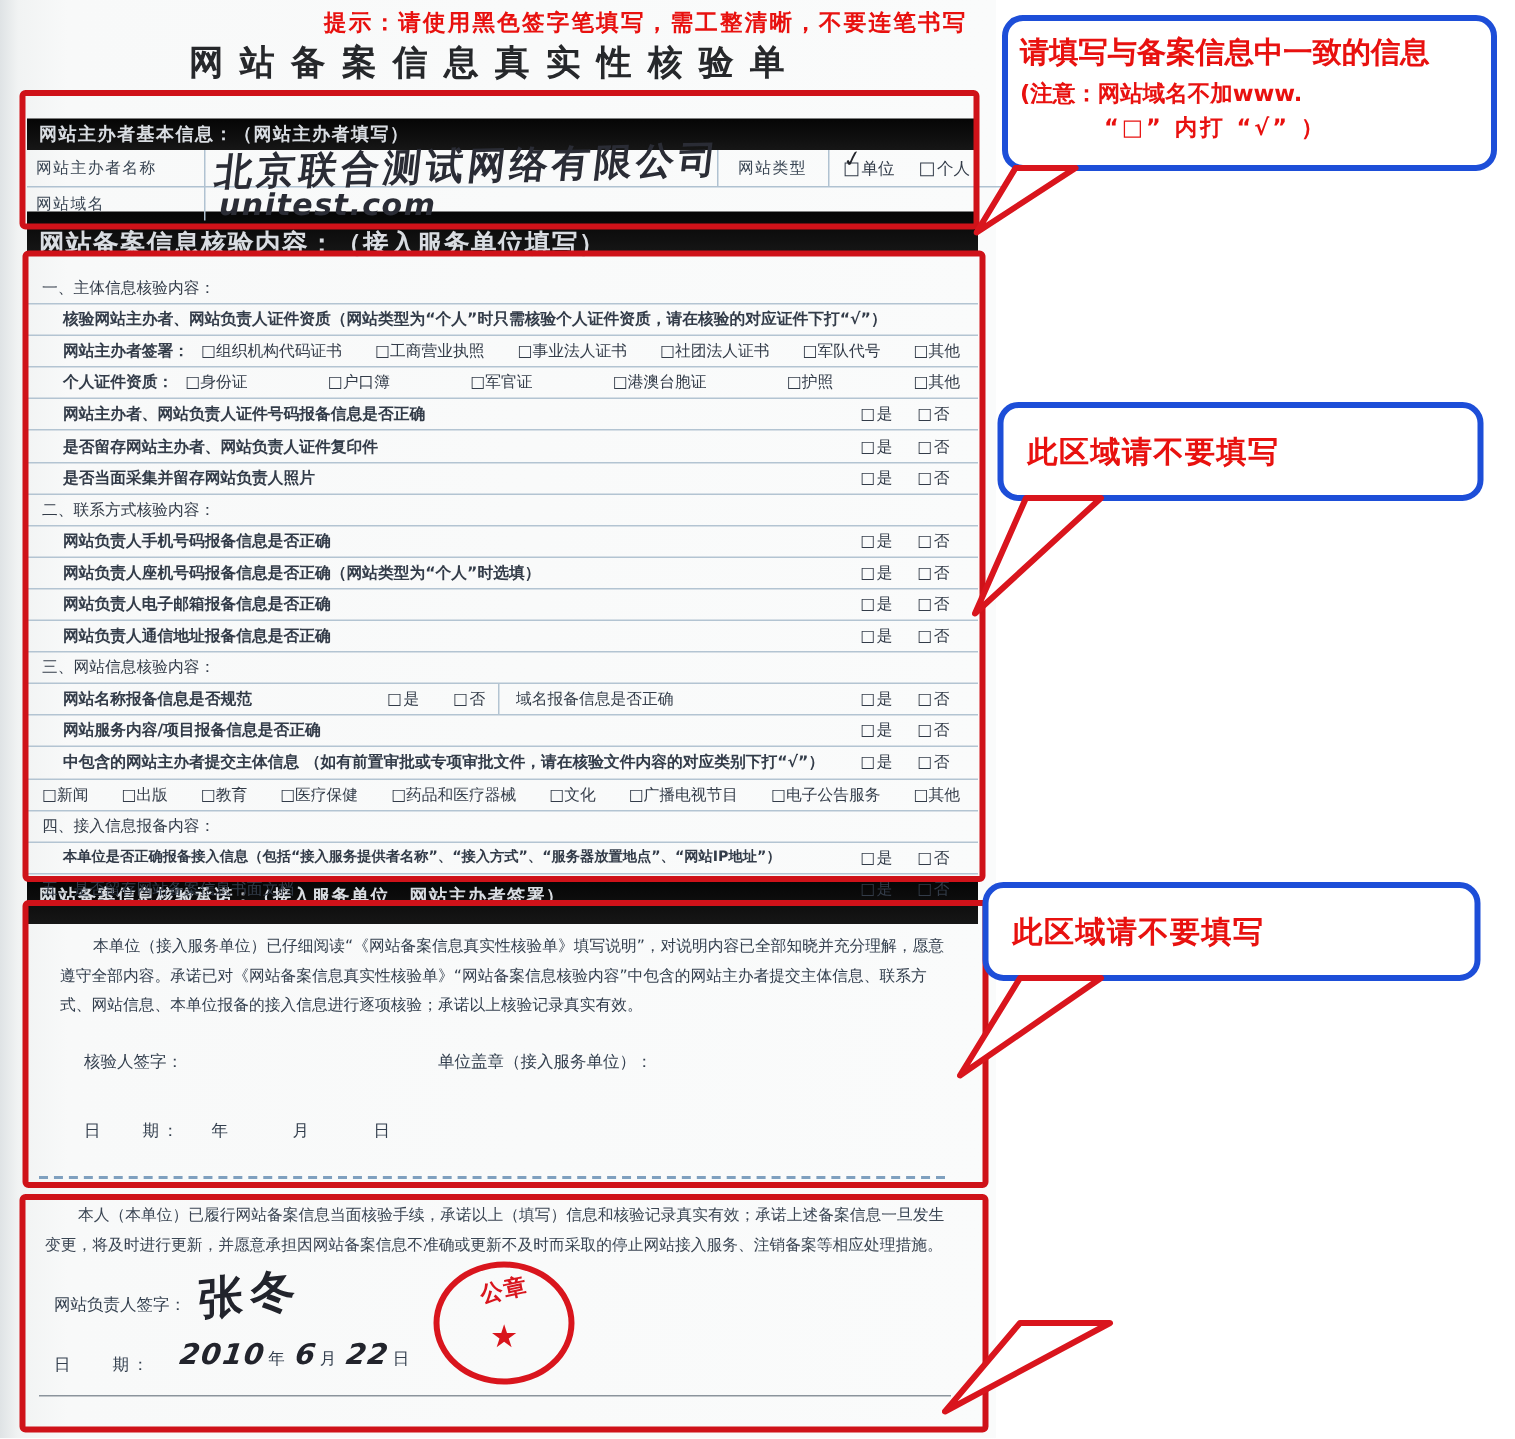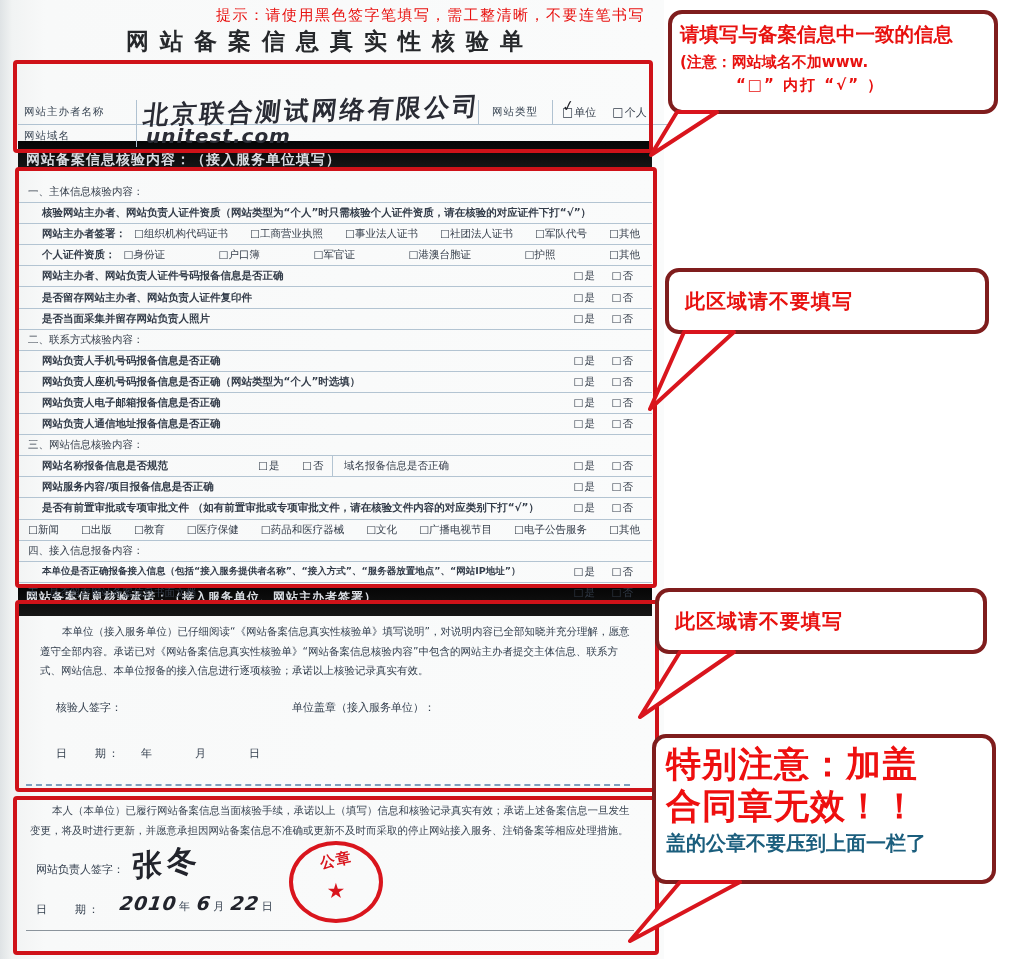--- a/index.html
+++ b/index.html
@@ -1,29 +1,29 @@
 <!DOCTYPE html>
 <html><head>
 <meta charset="utf-8">
 <style>
   html,body{margin:0;padding:0;background:#ffffff;}
   .stage{position:relative;width:1010px;height:959px;background:#ffffff;overflow:hidden;
          font-family:"DejaVu Sans","Liberation Sans",sans-serif;}
   .paper{position:absolute;left:0;top:0;width:664px;height:959px;
          background:linear-gradient(90deg,#dfe3e5 0px,#f1f3f3 12px,#f8f9f9 45px,#fafbfb 100%);}
 
-  .hint{position:absolute;left:216px;top:6px;font-size:15px;font-weight:normal;color:#e8110f;letter-spacing:1.5px;z-index:2;}
+  .hint{position:absolute;left:216px;top:6px;font-size:15px;font-weight:bold;color:#e8110f;letter-spacing:1.5px;z-index:2;}
   .title{position:absolute;left:90px;top:26px;width:480px;text-align:center;
          font-family:"DejaVu Serif","Liberation Serif",serif;
          font-size:23px;font-weight:bold;color:#26282b;letter-spacing:11px;z-index:2;}
 
   .band{position:absolute;background:linear-gradient(180deg,#050505,#161616);color:#d9dde2;
         font-weight:bold;box-sizing:border-box;letter-spacing:1px;z-index:1;}
   #band1{left:18px;top:79px;width:632px;height:21px;font-size:12px;line-height:21px;padding-left:8px;}
-  #band2{left:18px;top:141px;width:634px;height:28px;font-size:14px;padding:10px 0 0 8px;}
+  #band2{left:18px;top:141px;width:634px;height:28px;font-size:17px;padding:10px 0 0 8px;}
   #band3{left:18px;top:586px;width:634px;height:30px;font-size:12px;padding:3px 0 0 8px;}
 
   .rbox{position:absolute;box-sizing:border-box;border:4px solid #cf1219;border-radius:4px;
         pointer-events:none;z-index:5;}
   #rbox1{left:13px;top:60px;width:640px;height:93px;}
   #rbox2{left:15px;top:167px;width:642px;height:421px;}
   #rbox3{left:15px;top:600px;width:644px;height:192px;}
   #rbox4{left:13px;top:796px;width:646px;height:159px;}
 
   .orow{position:absolute;left:18px;width:632px;z-index:2;}
@@ -72,21 +72,21 @@
          border:4px solid #d9151d;border-radius:50%;z-index:3;}
   #stamp-text{position:absolute;left:50%;top:6px;transform:translateX(-50%) rotate(-12deg);
               color:#d9151d;font-weight:bold;font-size:15px;letter-spacing:1px;}
   #stamp-star{position:absolute;left:50%;top:34px;transform:translateX(-50%);color:#d9151d;font-size:21px;}
   #owner-date{left:36px;top:902px;font-size:11px;letter-spacing:2px;}
   #hw-date{position:absolute;left:120px;top:892px;z-index:2;color:#22242c;white-space:nowrap;}
   .hwnum{font-size:19px;font-weight:600;font-style:italic;transform:skewX(-8deg);display:inline-block;letter-spacing:1px;}
   .datesuf{font-size:11px;color:#333f4e;margin:0 2px;}
   #grayline{position:absolute;left:26px;top:930px;width:608px;border-top:1.5px solid #8b949c;z-index:2;}
 
-  .callout{position:absolute;background:#ffffff;border:4px solid #7f1d1d;border-radius:14px;
+  .callout{position:absolute;background:#ffffff;border:4px solid #1d4ed8;border-radius:14px;
            box-sizing:border-box;z-index:6;}
   #c1{left:668px;top:10px;width:330px;height:104px;padding:7px 8px;}
   #c1 .l1{font-size:19.5px;font-weight:bold;color:#e8110f;}
   #c1 .l2{font-size:15px;font-weight:bold;color:#e8110f;margin-top:5px;}
   #c1 .l3{font-size:15px;font-weight:bold;color:#e8110f;margin-top:4px;padding-left:56px;letter-spacing:2px;}
   #c2{left:665px;top:268px;width:324px;height:66px;}
   #c3{left:655px;top:588px;width:332px;height:66px;}
   .c-mid{display:flex;align-items:center;height:100%;padding-left:16px;
          font-size:20px;font-weight:bold;color:#e8110f;letter-spacing:1px;}
   #c4{left:652px;top:734px;width:344px;height:150px;padding:5px 10px;}
@@ -97,20 +97,23 @@
 </style>
 </head>
 <body>
 
 <div class="stage">
   <div class="paper"></div>
 
   <div class="hint">提示：请使用黑色签字笔填写，需工整清晰，不要连笔书写</div>
   <div class="title">网站备案信息真实性核验单</div>
 
+  <div class="band" id="band1">
+    <span>网站主办者基本信息：（网站主办者填写）</span>
+  </div>
   <div class="band" id="band2">
     <span>网站备案信息核验内容：（接入服务单位填写）</span>
   </div>
   <div class="band" id="band3">
     <span>网站备案信息核验承诺：（接入服务单位、网站主办者签署）</span>
   </div>
 
   <div class="orow" id="orow1">
     <span class="flabel" style="left:6px">网站主办者名称</span>
     <span class="vl" style="left:118px"></span>
@@ -214,21 +217,21 @@
         <span class="rtext rright">域名报备信息是否正确</span>
         <span class="yn y1">□是</span>
         <span class="yn y2">□否</span>
       </div>
       <div class="vrow">
         <span class="rtext ind">网站服务内容/项目报备信息是否正确</span>
         <span class="yn y1">□是</span>
         <span class="yn y2">□否</span>
       </div>
       <div class="vrow">
-        <span class="rtext ind">是否有前置审批或专项审批文件 （如有前置审批或专项审批文件，请在核验文件内容的对应类别下打“√”）</span>
+        <span class="rtext ind">中包含的网站主办者提交主体信息 （如有前置审批或专项审批文件，请在核验文件内容的对应类别下打“√”）</span>
         <span class="yn y1">□是</span>
         <span class="yn y2">□否</span>
       </div>
       <div class="vrow">
         <span class="opts ind0">
           <span class="opt">□新闻</span>
           <span class="opt">□出版</span>
           <span class="opt">□教育</span>
           <span class="opt">□医疗保健</span>
           <span class="opt">□药品和医疗器械</span>
@@ -284,25 +287,20 @@
   <div class="callout" id="c1">
     <div class="l1">请填写与备案信息中一致的信息</div>
     <div class="l2">(注意：网站域名不加www.</div>
     <div class="l3">“□” 内打 “√” ）</div>
   </div>
   <div class="callout" id="c2">
     <div class="c-mid">此区域请不要填写</div>
   </div>
   <div class="callout" id="c3">
     <div class="c-mid">此区域请不要填写</div>
-  </div>
-  <div class="callout" id="c4">
-    <div class="w1">特别注意：加盖</div>
-    <div class="w1">合同章无效！！</div>
-    <div class="w3">盖的公章不要压到上面一栏了</div>
   </div>
 
   <svg class="tail" id="t1" width="75" height="52">
     <polygon points="68,3 28,3 2,46" fill="#ffffff" stroke="#d9151d" stroke-width="4" stroke-linejoin="round"></polygon>
   </svg>
   <svg class="tail" id="t2" width="95" height="86">
     <polygon points="86,3 36,3 2,80" fill="#ffffff" stroke="#d9151d" stroke-width="4" stroke-linejoin="round"></polygon>
   </svg>
   <svg class="tail" id="t3" width="105" height="74">
     <polygon points="96,3 42,3 2,68" fill="#ffffff" stroke="#d9151d" stroke-width="4" stroke-linejoin="round"></polygon>

